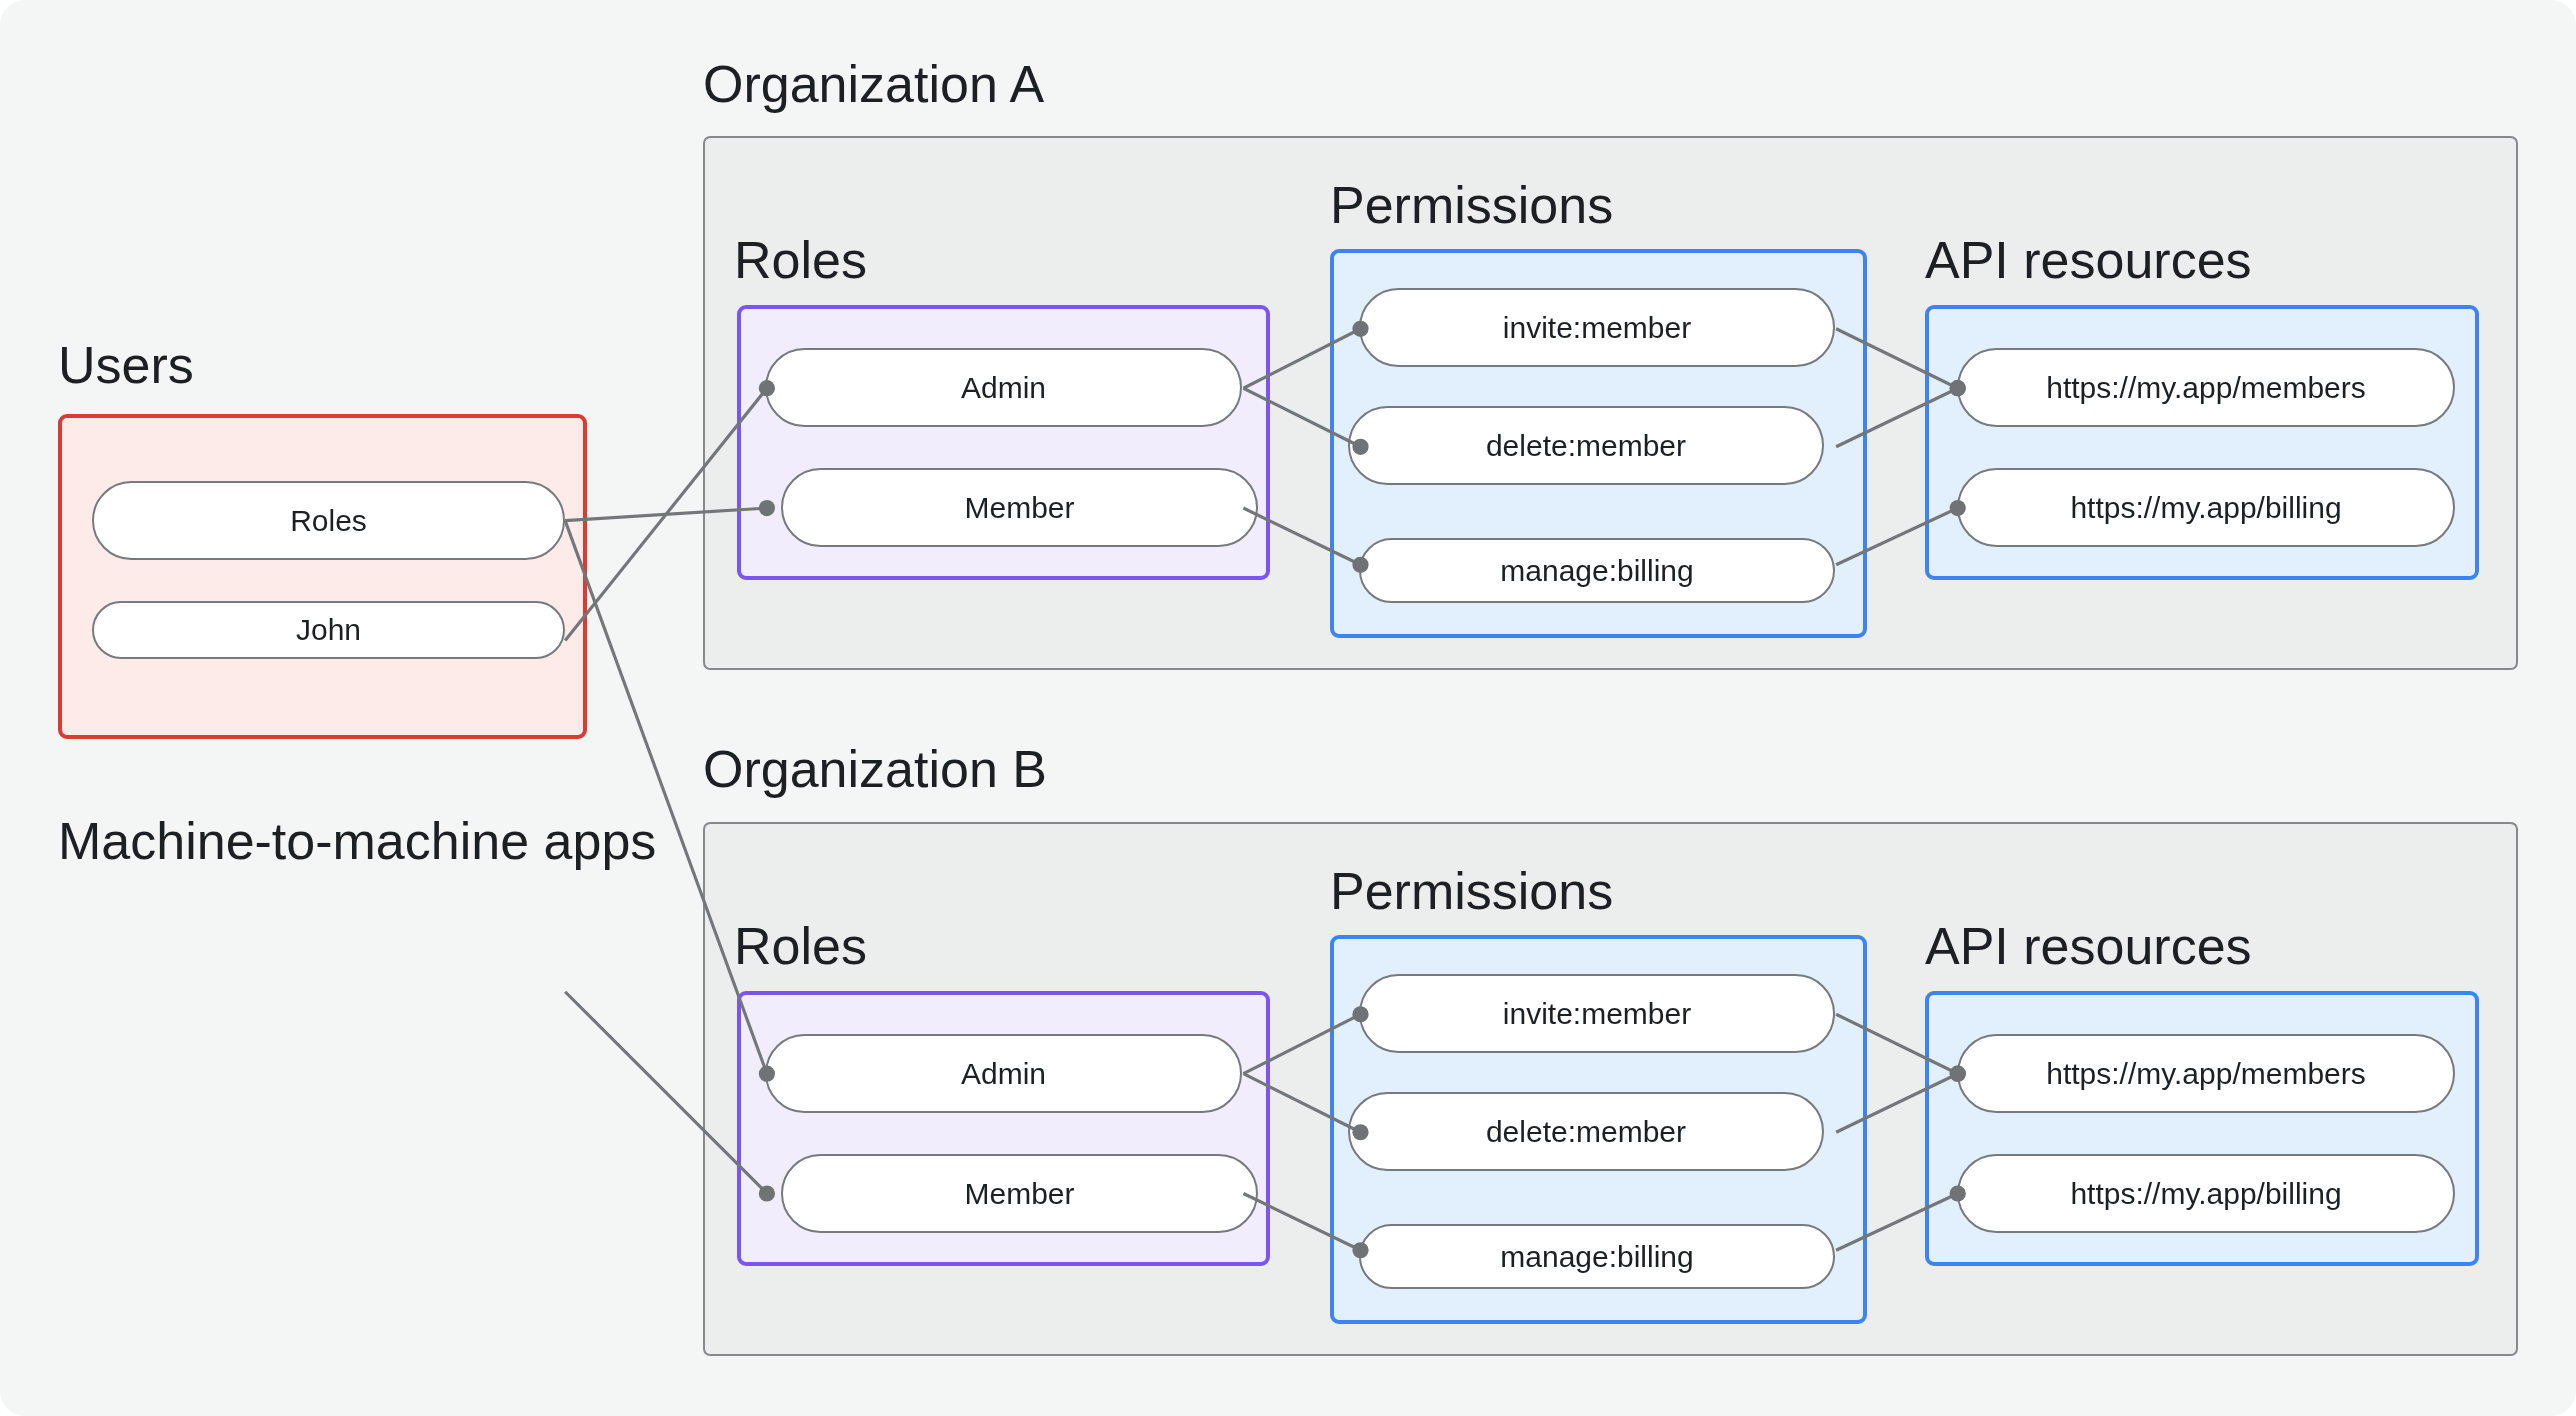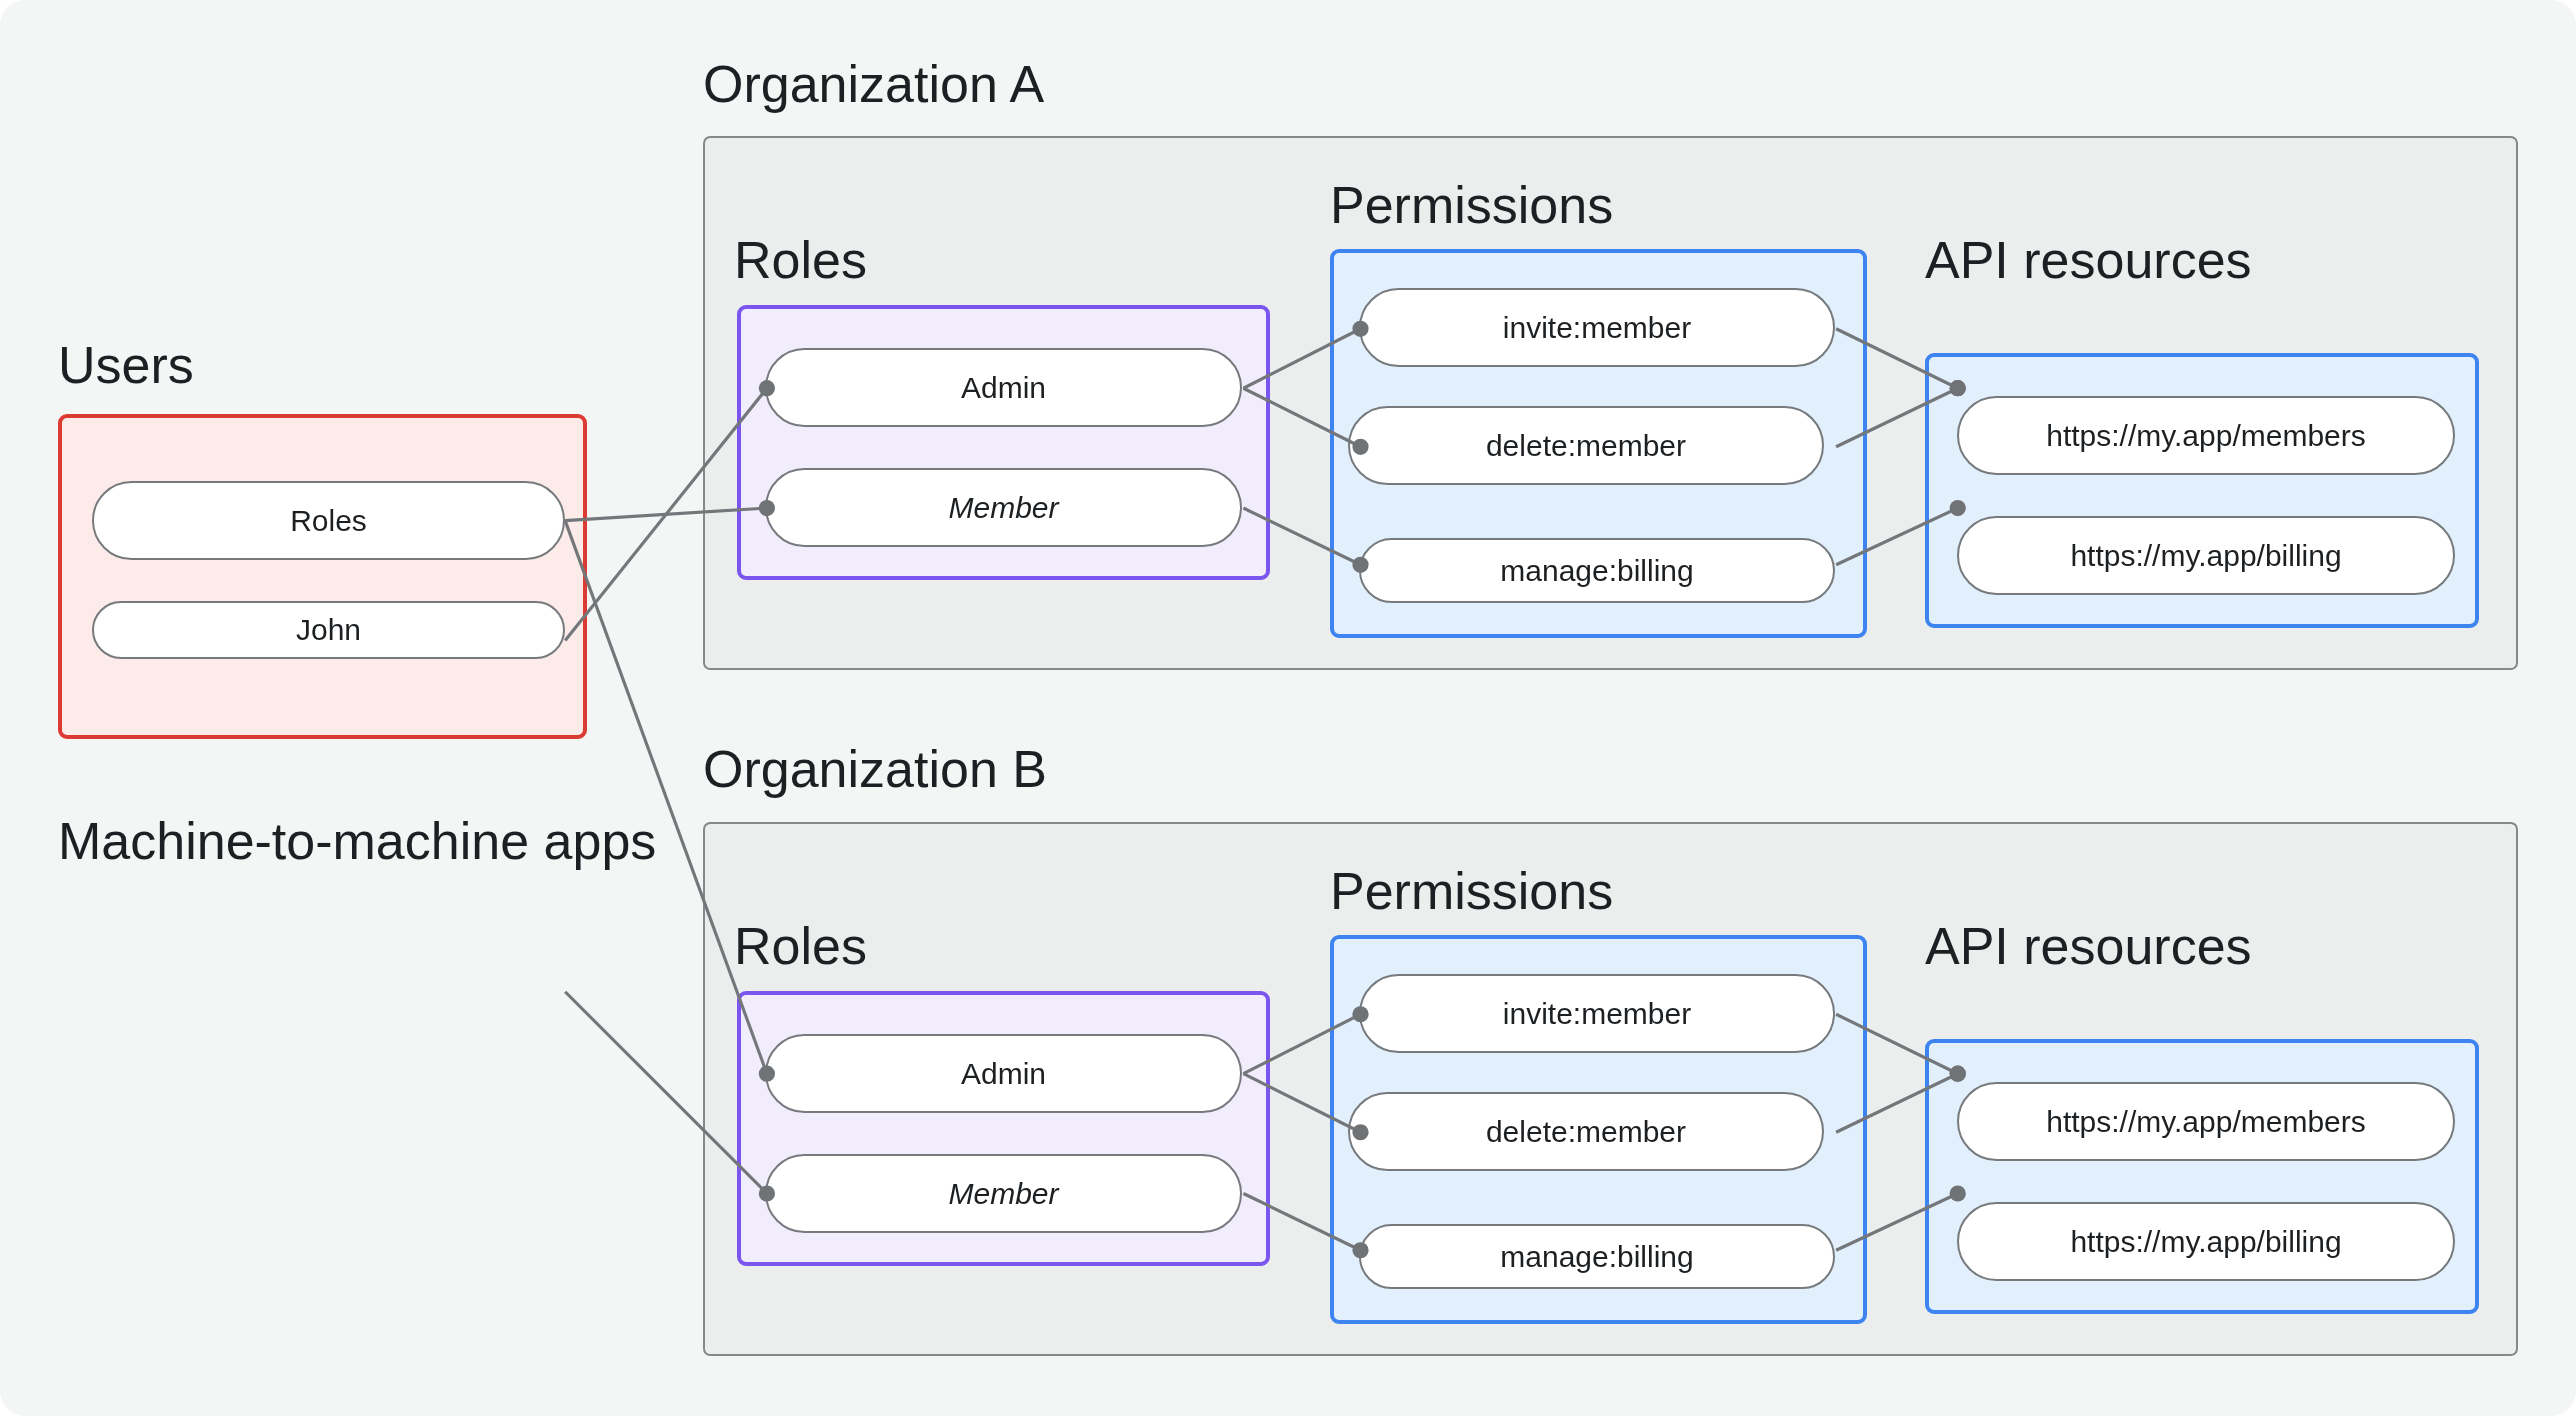--- a/index.html
+++ b/index.html
@@ -47,38 +47,38 @@
   .roles-box {
     left: 32px; top: 167px; width: 533px; height: 275px;
     background: var(--roles-fill); border: 4.5px solid var(--roles-border);
   }
   .perms-box {
     left: 625px; top: 111px; width: 537px; height: 389px;
     background: var(--permissions-fill); border: 4.5px solid var(--permissions-border);
   }
   .api-box {
     left: 1220px; top: 167px; width: 554px; height: 275px;
-    background: var(--api-fill); border: 4.5px solid var(--api-border); margin-top: 48px;
+    background: var(--api-fill); border: 4.5px solid var(--api-border);
   }
   .pill {
     position: absolute;
     background: var(--node-fill, #fff);
     border: 2.7px solid var(--node-border, #767A7D);
     border-radius: 900px;
     display: flex; align-items: center; justify-content: center;
     font-size: 30px;
     white-space: nowrap;
     color: var(--text, #1D2023);
     text-align: right;
   }
   .pill-user-1 { left: 30px; top: 63px;  width: 473px; height: 79px; }
   .pill-user-2 { left: 30px; top: 183px; width: 473px; height: 58px; }
   .pill-m2m    { left: 30px; top: 44px;  width: 473px; height: 79px; }
   .pill-role-1 { left: 24px; top: 39px;  width: 477px; height: 79px; }
-  .pill-role-2 { left: 24px; top: 159px; width: 477px; height: 79px; font-style: italic; }
+  .pill-role-2 { left: 40px; top: 159px; width: 477px; height: 79px; }
   .pill-perm-1 { left: 25px; top: 35px;  width: 476px; height: 79px; }
   .pill-perm-2 { left: 14px; top: 153px; width: 476px; height: 79px; }
   .pill-perm-3 { left: 25px; top: 277px; width: 476px; height: 65px; margin-top: 8px; }
   .pill-api-1  { left: 28px; top: 39px;  width: 498px; height: 79px; }
   .pill-api-2  { left: 28px; top: 159px; width: 498px; height: 79px; }
   .connector-layer {
     position: absolute; left: 0; top: 0; width: 100%; height: 100%;
     pointer-events: none;
   }
 </style>

